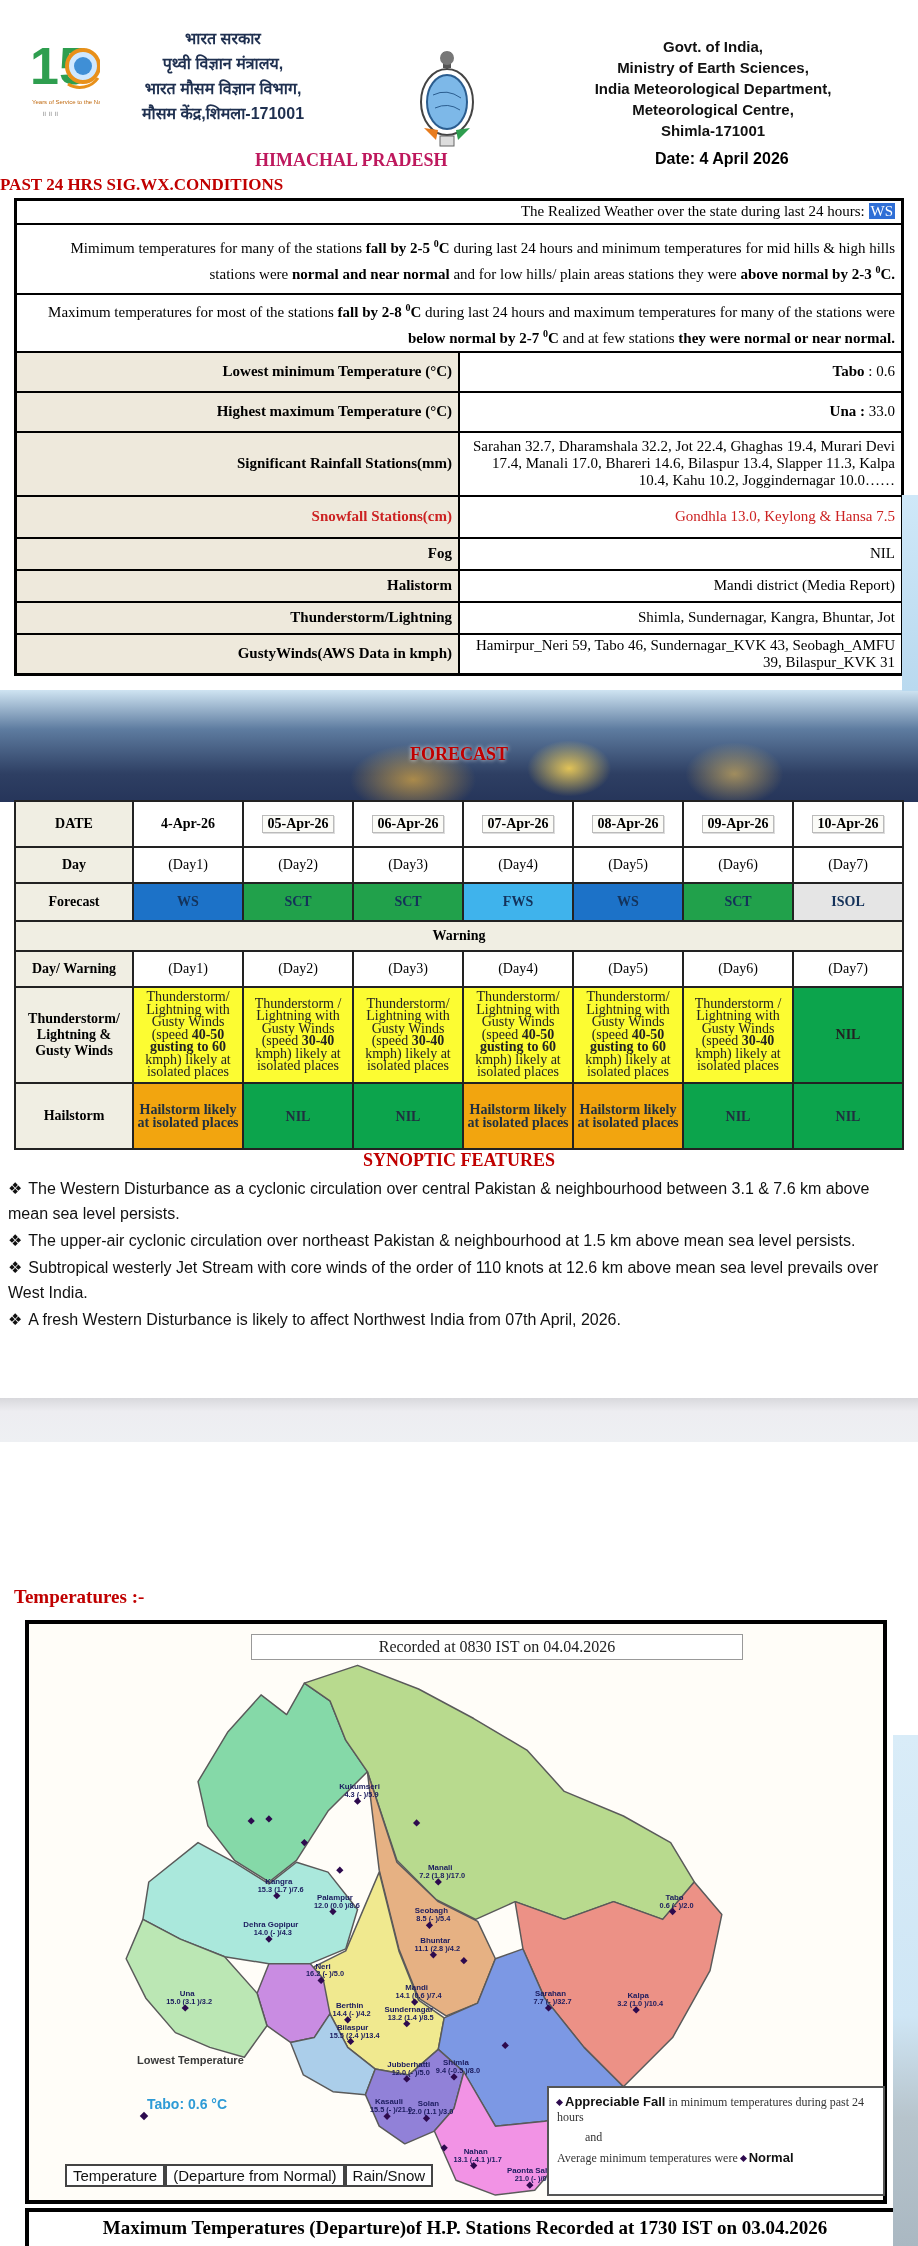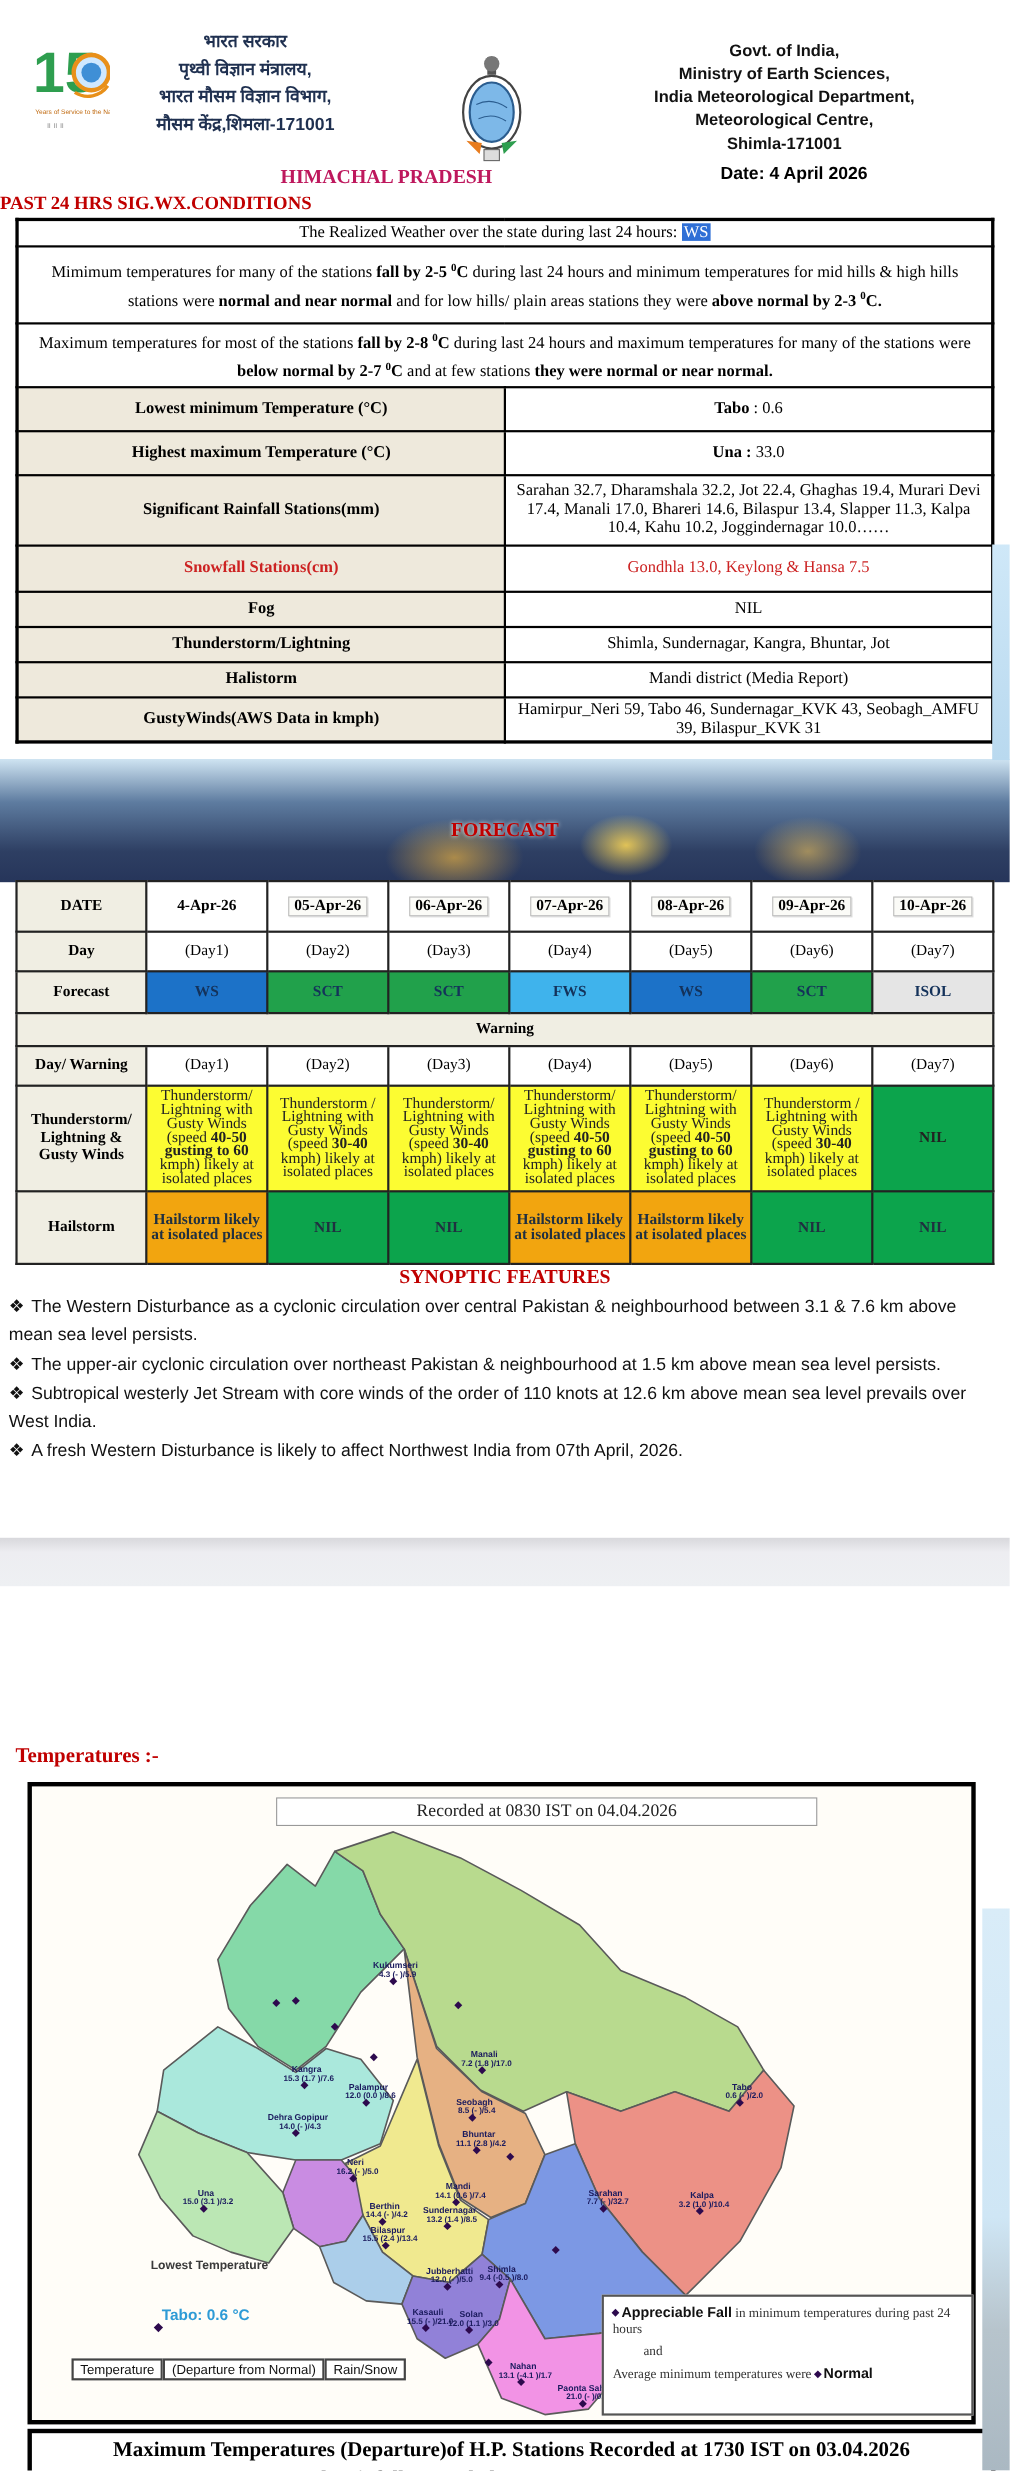--- a/index.html
+++ b/index.html
@@ -17,21 +17,21 @@
 
   #titlebar { position:absolute; top:150px; left:0; width:918px; height:24px; }
   #state-title { position:absolute; left:255px; font-family:Liberation Serif, serif; font-weight:bold; font-size:18px; color:#be185d;text-align:center; }
   #date-title  { position:absolute; left:655px; font-family:"Liberation Sans", sans-serif; font-weight:bold; font-size:16px; color:#000; }
   .red-heading { color:#c00000; font-weight:bold; font-family:"Liberation Serif", serif; }
   #past24-heading { position:absolute; top:175px; left:0; width:918px; text-align:left; font-size:17px; }
 
   
   #table1 { position:absolute; top:198px; left:14px; width:890px; border-collapse:collapse; table-layout:fixed; }
   #table1 { border:3px solid #000; }
-  #table1 td, #table1 th { border:2px solid #000; font-size:15px; padding:2px 6px; vertical-align:middle; text-align:center; }
+  #table1 td, #table1 th { border:2px solid #000; font-size:15px; padding:2px 6px; vertical-align:middle; text-align:right; }
   #table1 th.lbl { width:256px; background:#eee9dc; font-weight:bold; }
   #table1 .red-text { color:#cc2222; }
   #realized-row td { font-size:15px; }
   .ws-chip { background:#2f6fd6; color:#fff; padding:0 2px; }
 
   
   #photo-band { position:absolute; top:690px; left:0; width:918px; height:112px;
     background:
       radial-gradient(ellipse 60px 40px at 62% 70%, rgba(255,216,84,.85), rgba(255,216,84,0) 70%),
       radial-gradient(ellipse 90px 50px at 45% 80%, rgba(255,190,60,.6), rgba(255,190,60,0) 70%),
@@ -62,21 +62,21 @@
 
   
   #temps-heading { position:absolute; top:1586px; left:14px; font-size:19px; }
   #map-box { position:absolute; top:1620px; left:25px; width:862px; height:584px; border:4px solid #000; background:#fffdf8; }
   #map-title-box { position:absolute; top:10px; left:222px; width:492px; border:1px solid #999; background:#fff;
     text-align:center; font-size:16px; line-height:20px; padding:2px 4px; color:#222; }
   #map-svg { position:absolute; top:0; left:0; width:854px; height:576px; }
   #lowest-label { position:absolute; top:430px; left:108px; font-family:"Liberation Sans", sans-serif; font-weight:bold; font-size:11px; color:#3a3a3a; }
   #lowest-value { position:absolute; top:472px; left:118px; font-family:"Liberation Sans", sans-serif; font-weight:bold; font-size:14px; color:#2e9bd6; }
   #lowest-dot { position:absolute; top:489px; left:112px; width:6px; height:6px; background:#2d0a4e; transform:rotate(45deg); }
-  #legend-left { position:absolute; top:520px; left:36px; display:flex; font-family:"Liberation Sans", sans-serif; font-size:12px; color:#111; }
+  #legend-left { position:absolute; top:540px; left:36px; display:flex; font-family:"Liberation Sans", sans-serif; font-size:15px; color:#111; }
   #legend-left .lg-box { border:2px solid #444; padding:1px 6px; background:#fff; white-space:nowrap; }
   #legend-right { position:absolute; top:462px; left:518px; width:338px; height:110px; border:2px solid #555; background:#fff; padding:6px 8px; font-size:12px; color:#333; }
   #legend-right .bold-sans { font-family:"Liberation Sans", sans-serif; font-weight:bold; font-size:13px; color:#111; }
   #legend-right .dot { display:inline-block; width:5px; height:5px; background:#2d0a4e; transform:rotate(45deg); margin:0 3px 1px 0; }
   #legend-right .and-line { margin:5px 0 5px 28px; }
 
   #bottom-box { position:absolute; top:2208px; left:25px; width:880px; height:60px; border:4px solid #000; background:#fff;
     text-align:center; font-weight:bold; font-size:19px; line-height:26px; padding-top:3px; }
 
   #right-strip-low { position:absolute; top:1735px; left:893px; width:25px; height:511px;
@@ -152,26 +152,26 @@
         </tr>
         <tr style="height: 42px;">
           <th class="lbl red-text">Snowfall Stations(cm)</th>
           <td><span class="red-text">Gondhla 13.0, Keylong &amp; Hansa 7.5</span></td>
         </tr>
         <tr style="height: 32px;">
           <th class="lbl">Fog</th>
           <td><span>NIL</span></td>
         </tr>
         <tr style="height: 32px;">
+          <th class="lbl">Halistorm</th>
+          <td><span>Mandi district (Media Report)</span></td>
+        </tr>
+        <tr style="height: 32px;">
           <th class="lbl">Thunderstorm/Lightning</th>
           <td><span>Shimla, Sundernagar, Kangra, Bhuntar, Jot</span></td>
-        </tr>
-        <tr style="height: 32px;">
-          <th class="lbl">Halistorm</th>
-          <td><span>Mandi district (Media Report)</span></td>
         </tr>
         <tr style="height: 40px;">
           <th class="lbl">GustyWinds(AWS Data in kmph)</th>
           <td><span>Hamirpur_Neri 59, Tabo 46, Sundernagar_KVK 43, Seobagh_AMFU 39, Bilaspur_KVK 31</span></td>
         </tr>
       </tbody>
   </table>
 
   <div id="photo-band"></div>
   <div id="right-sliver-top"></div>

